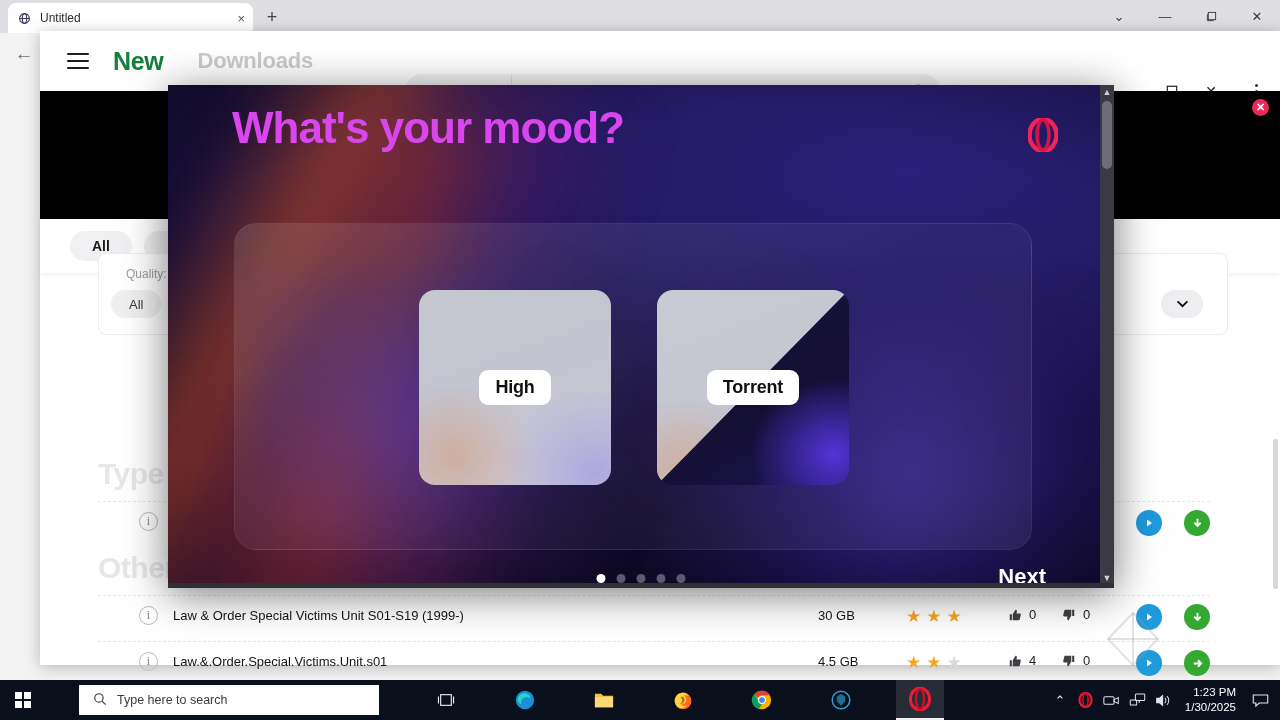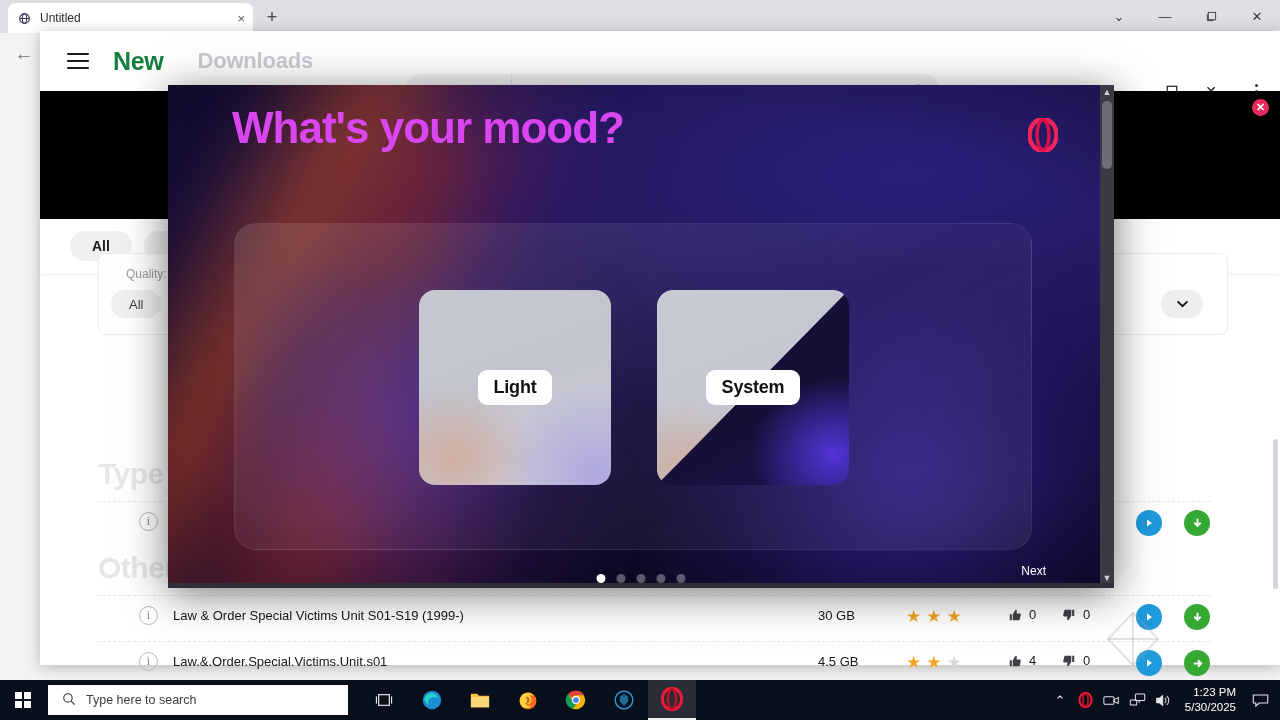--- a/index.html
+++ b/index.html
@@ -301,22 +301,22 @@
     padding: 7px 16px; letter-spacing: -.2px;
   }
 
   .dots {
     position: absolute; left: 50%; transform: translateX(-50%); top: 489px;
     display: flex; gap: 11px; align-items: center;
   }
   .dot { width: 9px; height: 9px; border-radius: 50%; background: rgba(255,255,255,.33); }
   .dot.active { background: #ffffff; }
   .next-btn {
-    position: absolute; right: 68px; top: 479px; font-size: 12px;
-    color: #ffffff; font-weight: normal;
+    position: absolute; right: 68px; top: 479px; font-size: 22px;
+    color: #ffffff; font-weight: bold;
   }
 
   
   .m-scroll {
     position: absolute; right: 0; top: 0; width: 14px; height: 500px;
     background: #3a3a42;
   }
   .m-scroll .arrow-up, .m-scroll .arrow-dn {
     position: absolute; left: 0; width: 14px; height: 14px;
     color: #cfcfd6; font-size: 9px; display: flex; align-items: center; justify-content: center;
@@ -338,21 +338,21 @@
     background: rgba(0,0,0,0);
   }
   .page-scroll .pthumb {
     position: absolute; right: 0; top: 220px; width: 5px; height: 150px;
     background: #d5d5da; border-radius: 3px;
   }
 
   
   .taskbar {
     position: absolute; left: 0; bottom: 0; width: 1280px; height: 40px;
-    background: #0a0f1c; display: flex; align-items: center;
+    background: #0a0f1c; display: flex; align-items: center; gap: 31px;
   }
   .start-btn { width: 46px; height: 40px; display: flex; align-items: center; justify-content: center; }
   .win-logo { width: 16px; height: 16px; display: grid; grid-template-columns: 1fr 1fr; grid-template-rows: 1fr 1fr; gap: 2px; }
   .win-logo i { background: #ffffff; display: block; }
   .tb-search {
     width: 300px; height: 30px; background: #ffffff; display: flex; align-items: center;
     gap: 10px; padding-left: 14px; margin-left: 2px;
   }
   .tb-search .m { color: #3a3a3a; font-size: 14px; }
   .tb-search .t { color: #3b3b3b; font-size: 12.5px; }
@@ -594,28 +594,28 @@
       <svg width="30" height="34" viewBox="0 0 30 34">
         <ellipse cx="15" cy="17" rx="13.5" ry="16" fill="none" stroke="#f0245c" stroke-width="4.5"></ellipse>
         <ellipse cx="15" cy="17" rx="6" ry="15" fill="none" stroke="#d81248" stroke-width="3.5"></ellipse>
       </svg>
     </div>
 
     <div class="theme-panel">
       <div class="theme-row">
 
         <div class="theme-card tc-light">
-          <div class="tc-badge">Light</div>
+          <div class="tc-badge">High</div>
         </div>
 
 
         <div class="theme-card tc-system">
           <div class="half-light"></div>
           <div class="half-dark"></div>
-          <div class="tc-badge">System</div>
+          <div class="tc-badge">Torrent</div>
         </div>
 
       </div>
     </div>
 
     <div class="dots">
       <span class="dot active"></span>
       <span class="dot"></span>
       <span class="dot"></span>
       <span class="dot"></span>
@@ -721,21 +721,21 @@
         </svg>
       </div>
       <div class="tray-ico">
         <svg width="17" height="15" viewBox="0 0 20 17" fill="none" stroke="#e3e3ea" stroke-width="1.2">
           <path d="M2 6h3l4-3.2v11.4L5 11H2z" fill="#e3e3ea"></path>
           <path d="M11.5 5.5a4 4 0 010 6M14 3.4a7 7 0 010 10.2"></path>
         </svg>
       </div>
       <div class="tray-clock">
         <span>1:23 PM</span>
-        <span>5/30/2025</span>
+        <span>1/30/2025</span>
       </div>
       <div class="tray-notif">
         <svg width="17" height="15" viewBox="0 0 20 17" fill="none" stroke="#e3e3ea" stroke-width="1.3">
           <path d="M1.5 2h17v9.5h-10L4.5 15v-3.5h-3z"></path>
         </svg>
       </div>
     </div>
   </div>
 
 </div>

